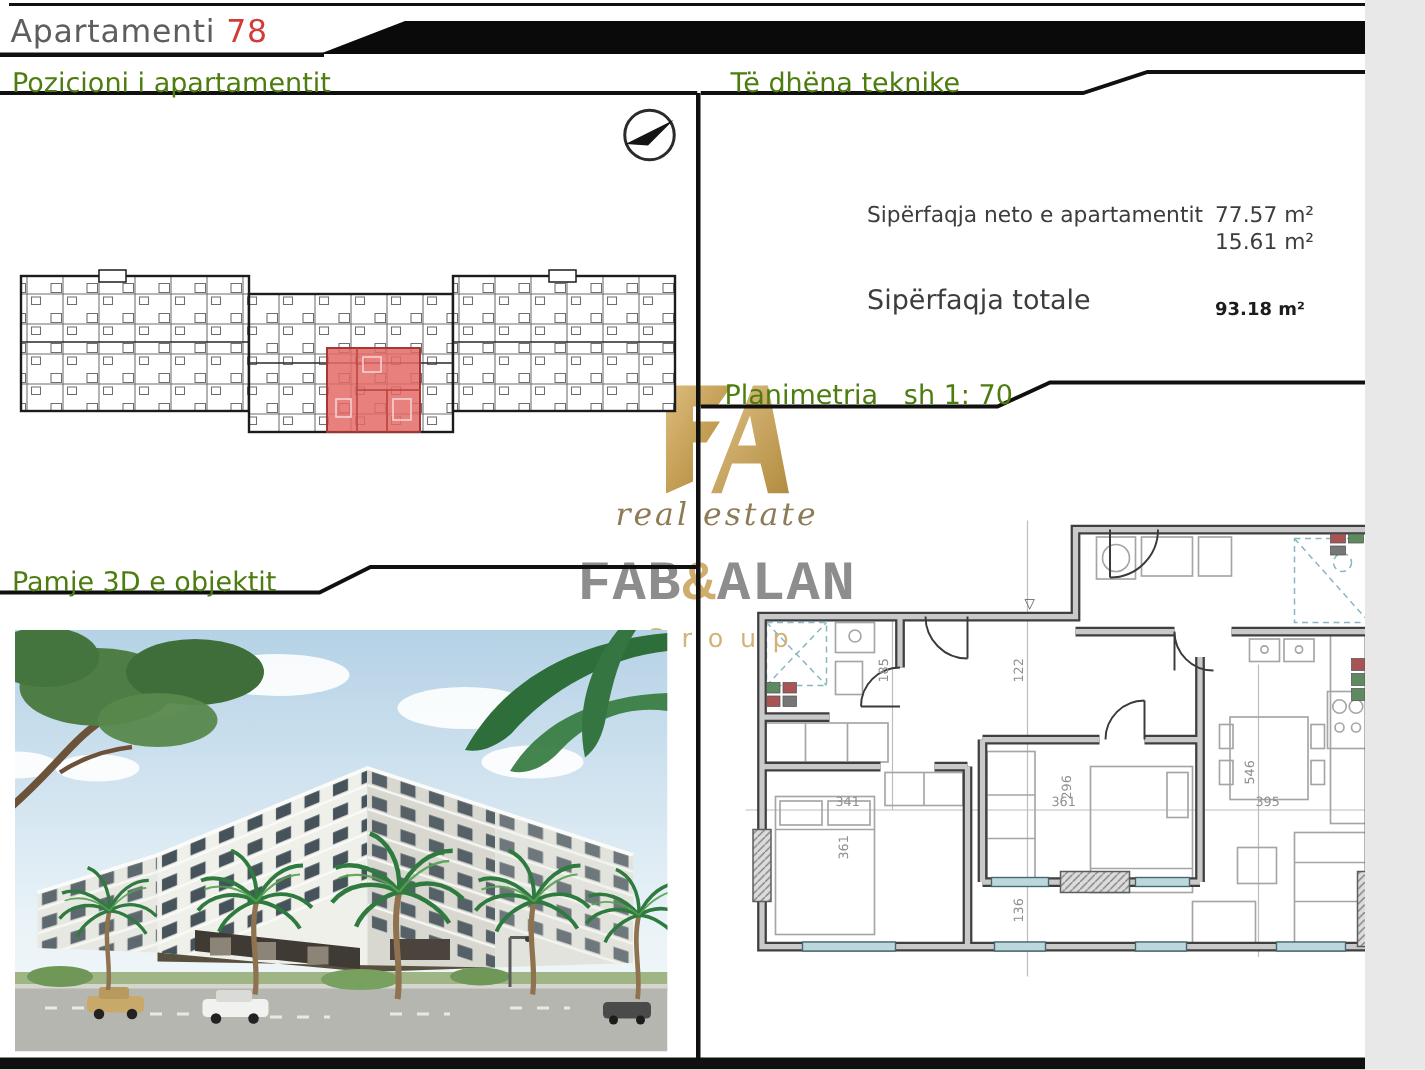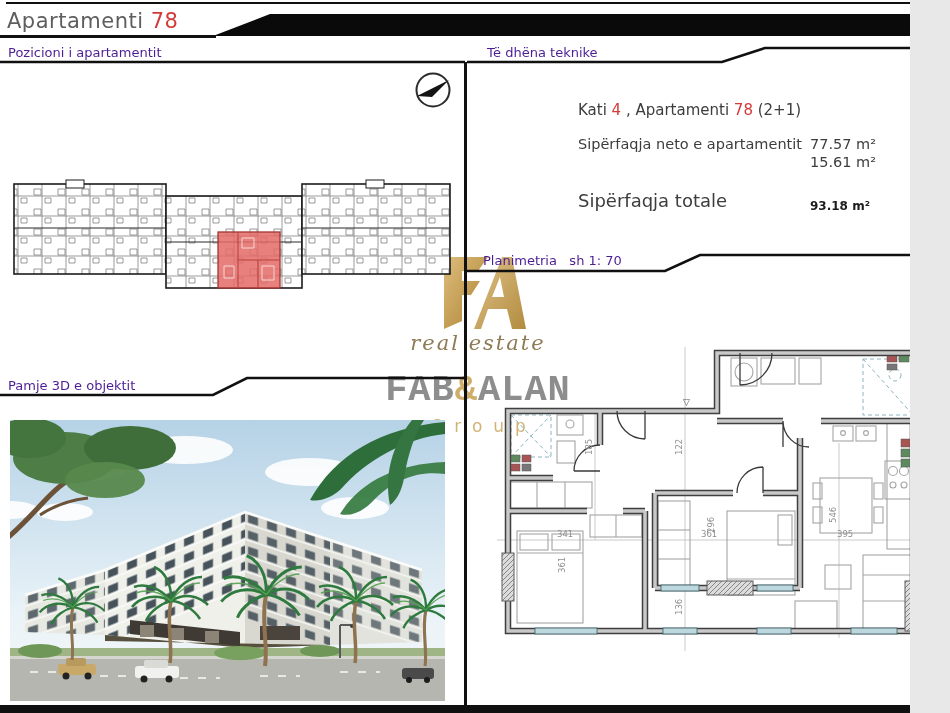--- a/index.html
+++ b/index.html
@@ -9,21 +9,21 @@
 
   
   .top-line{left:6px;top:2px;right:0;height:2px;background:#101010;z-index:6;}
   .title{left:7px;top:9px;font-size:21px;letter-spacing:.5px;color:#5e5e5e;z-index:6;white-space:nowrap;}
   .title .num{color:#d23c38;}
   .title-underline{left:0;top:35px;width:216px;height:2.5px;background:#101010;z-index:6;}
   .title-bar{left:213px;top:14px;width:737px;height:22px;background:#0a0a0a;z-index:5;
              clip-path:polygon(57px 0,100% 0,100% 100%,0 100%);}
 
   
-  .sec-label{font-size:13px;color:#4c1d95;z-index:7;white-space:nowrap;}
+  .sec-label{font-size:18px;color:#4d7c0f;z-index:7;white-space:nowrap;}
   .hline{z-index:6;}
   .vdivider{left:464px;top:62px;width:3px;height:645px;background:#101010;z-index:6;}
   .bottom-bar{left:0;top:705px;width:950px;height:8px;background:#101010;z-index:8;}
 
   
   .tech-line1{left:578px;top:101px;font-size:15px;z-index:4;}
   .tech-line1 .red{color:#d23c38;}
   .tech-row{font-size:14.5px;z-index:4;}
   .tech-val{font-size:14.5px;z-index:4;}
   .tech-total-label{left:578px;top:190px;font-size:18px;z-index:4;}
@@ -108,25 +108,20 @@
       <rect x="60" y="14" width="18" height="8" fill="#fff" stroke="#1c1c1c" stroke-width="1"></rect>
       <rect x="360" y="14" width="18" height="8" fill="#fff" stroke="#1c1c1c" stroke-width="1"></rect>
     </g>
     <g>
       <rect x="212" y="66" width="62" height="56" fill="#e46a66" fill-opacity="0.85" stroke="#a33632" stroke-width="1.3"></rect>
       <path d="M232,66 V122 M232,94 H274 M252,94 V122" stroke="#b8413c" stroke-width="1"></path>
       <path d="M218,100 h10 v12 h-10 z M256,100 h12 v14 h-12 z M236,72 h12 v10 h-12 z" fill="none" stroke="#f5d8d6" stroke-width="1"></path>
     </g>
   </svg>
 
-  <div class="abs tech-line1">
-    <span>Kati</span>
-    <span class="red">4</span><span> , Apartamenti </span>
-    <span class="red">78</span><span> (2+1)</span>
-  </div>
   <div class="abs tech-row" style="left:578px;top:136px;">Sipërfaqja neto e apartamentit</div>
   <div class="abs tech-val" style="left:810px;top:136px;">77.57 m²</div>
   <div class="abs tech-val" style="left:810px;top:154px;">15.61 m²</div>
   <div class="abs tech-total-label">Sipërfaqja totale</div>
   <div class="abs tech-total-val">93.18 m²</div>
 
   <div class="abs logo">
     <svg width="96" height="74" viewBox="0 0 96 74" style="display:block;margin:0 auto;">
       <defs>
         <linearGradient id="gold" x1="0" y1="0" x2="1" y2="1">

